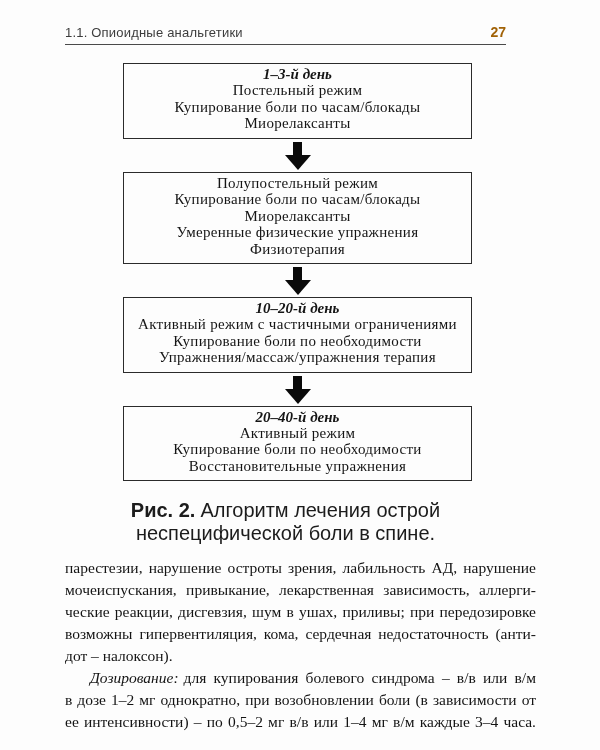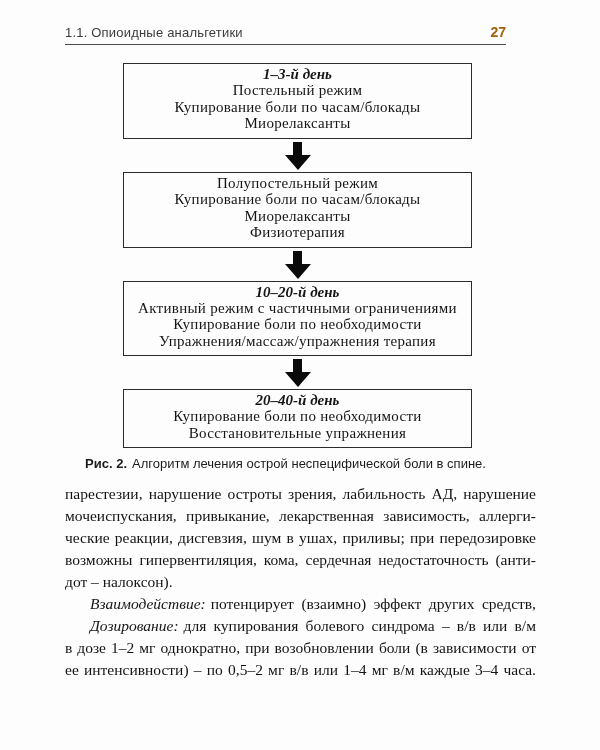--- a/index.html
+++ b/index.html
@@ -48,23 +48,23 @@
   .arrow .stem { width: 9px; height: 13px; background: #0a0a0a; }
   .arrow .head {
     width: 0; height: 0;
     border-left: 13px solid transparent;
     border-right: 13px solid transparent;
     border-top: 15px solid #0a0a0a;
   }
 
   
   .caption {
-    margin-top: 8px; text-align: center;
+    margin-top: 18px; text-align: center;
     font-family: "Liberation Sans", sans-serif;
-    font-size: 13px; color: #1c1c1c;
+    font-size: 20px; color: #1c1c1c;
   }
   .caption .cap-label { font-weight: bold; }
   .caption .cap-text { margin-left: 5px; }
 
   
   .bodytext { margin-top: 12px; width: 471px; font-size: 15.5px; color: #141414; }
   .tline {
     line-height: 22px; white-space: nowrap;
     text-align: justify; text-align-last: justify;
     overflow: hidden;
@@ -94,20 +94,21 @@
 
     <div class="arrow">
       <div class="stem"></div>
       <div class="head"></div>
     </div>
 
     <div class="flow-box">
       <div class="box-line">Полупостельный режим</div>
       <div class="box-line">Купирование боли по часам/блокады</div>
       <div class="box-line">Миорелаксанты</div>
+      <div class="box-line">Умеренные физические упражнения</div>
       <div class="box-line">Физиотерапия</div>
     </div>
 
     <div class="arrow">
       <div class="stem"></div>
       <div class="head"></div>
     </div>
 
     <div class="flow-box">
       <div class="box-title">10–20-й день</div>
@@ -116,20 +117,21 @@
       <div class="box-line">Упражнения/массаж/упражнения терапия</div>
     </div>
 
     <div class="arrow">
       <div class="stem"></div>
       <div class="head"></div>
     </div>
 
     <div class="flow-box">
       <div class="box-title">20–40-й день</div>
+      <div class="box-line">Активный режим</div>
       <div class="box-line">Купирование боли по необходимости</div>
       <div class="box-line">Восстановительные упражнения</div>
     </div>
 
     <div class="caption">
       <span class="cap-label">Рис. 2.</span><span class="cap-text">Алгоритм лечения острой неспецифической боли в спине.</span>
     </div>
 
   </div>
 
@@ -137,21 +139,20 @@
 
     <div>
       <div class="tline">парестезии, нарушение остроты зрения, лабильность АД, нарушение</div>
       <div class="tline">мочеиспускания, привыкание, лекарственная зависимость, аллерги-</div>
       <div class="tline">ческие реакции, дисгевзия, шум в ушах, приливы; при передозировке</div>
       <div class="tline">возможны гипервентиляция, кома, сердечная недостаточность (анти-</div>
       <div class="tline last">дот – налоксон).</div>
     </div>
 
     <div>
-      <div class="tline indent"><span class="term">Взаимодействие:</span><span>потенцирует (взаимно) эффект других средств,</span></div>
     </div>
 
     <div>
       <div class="tline indent"><span class="term">Дозирование:</span><span>для купирования болевого синдрома – в/в или в/м</span></div>
       <div class="tline">в дозе 1–2 мг однократно, при возобновлении боли (в зависимости от</div>
       <div class="tline">ее интенсивности) – по 0,5–2 мг в/в или 1–4 мг в/м каждые 3–4 часа.</div>
     </div>
 
   </div>
 

